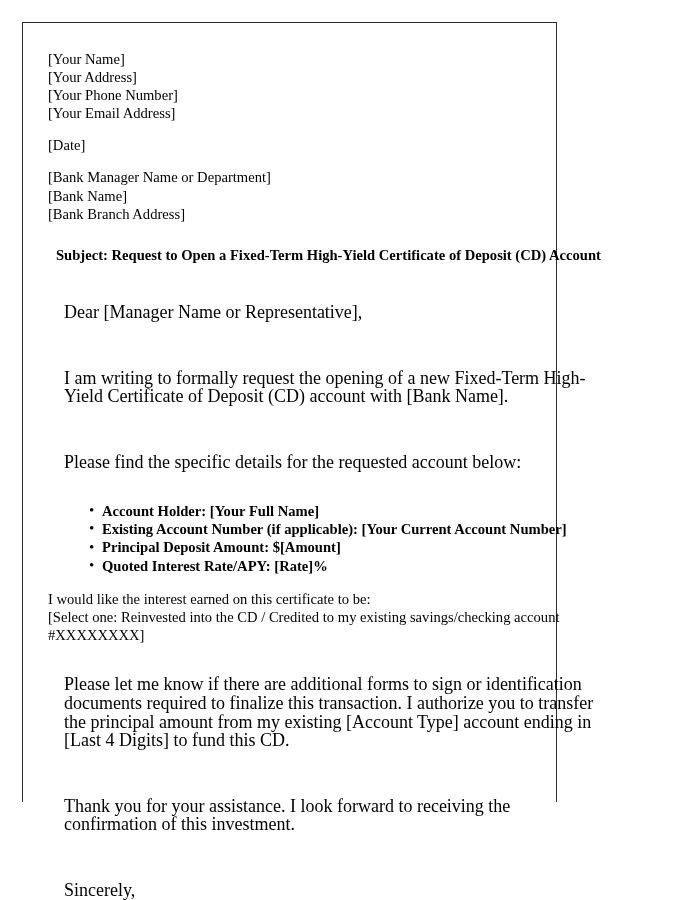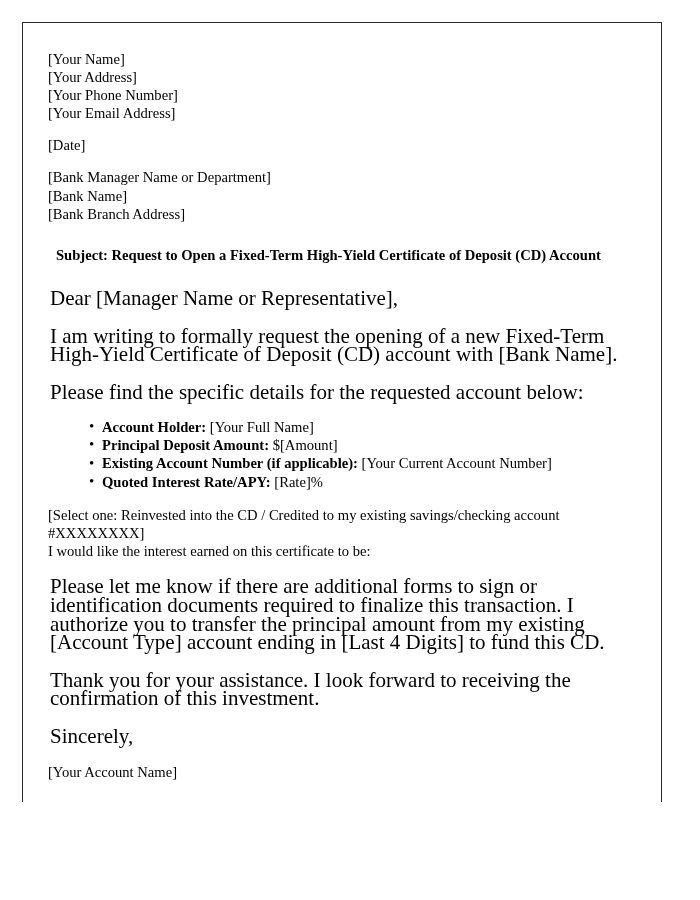--- a/index.html
+++ b/index.html
@@ -14,21 +14,21 @@
     font-family: "Liberation Serif", "DejaVu Serif", serif;
     color: #000000;
     -webkit-font-smoothing: antialiased;
   }
 
   
   #page {
     position: absolute;
     left: 22px;
     top: 22px;
-    width: 640px;
+    width: 535px;
     height: 780px;
     box-sizing: border-box;
     border-top: 1.4px solid #2b2b2b;
     border-left: 1.4px solid #2b2b2b;
     border-right: 1.4px solid #2b2b2b;
     border-bottom: none;
     background: #ffffff;
   }
 
   #content {
@@ -42,23 +42,23 @@
     font-size: 14.6px;
     line-height: 18.1px;
     margin: 0;
   }
   .line { white-space: pre-wrap; }
 
   .gap-sm { height: 14px; }
   .gap-md { height: 15px; }
 
   p.para {
-    font-size: 21px;
+    font-size: 18px;
     line-height: 18.6px;
-    margin: 2px;
+    margin: 16px;
     text-align: left;
   }
 
   .subject {
     font-weight: bold;
     font-size: 14.6px;
     line-height: 18.4px;
     margin: 8px;
   }
 
@@ -75,21 +75,21 @@
   }
   ul.details li::before {
     content: "\2022";
     position: absolute;
     left: 0;
     top: -0.5px;
     font-size: 15px;
     line-height: 18.4px;
   }
   ul.details .lbl { font-weight: bold; }
-  ul.details .val { font-weight: normal; }
+  ul.details .val { font-weight: bold; }
 </style>
 </head>
 <body>
 
 <div id="page">
   <div id="content">
 
     <div class="block">
       <div class="line">[Your Name]</div>
       <div class="line">[Your Address]</div>
@@ -128,38 +128,38 @@
     <p class="para">Please find the specific details for the requested account below:</p>
 
     <div class="gap-sm"></div>
 
     <ul class="details">
       <li>
         <span class="lbl">Account Holder:</span>
         <span class="val">[Your Full Name]</span>
       </li>
       <li>
+        <span class="lbl">Existing Account Number (if applicable):</span>
+        <span class="val">[Your Current Account Number]</span>
+      </li>
+      <li>
         <span class="lbl">Principal Deposit Amount:</span>
         <span class="val">$[Amount]</span>
-      </li>
-      <li>
-        <span class="lbl">Existing Account Number (if applicable):</span>
-        <span class="val">[Your Current Account Number]</span>
       </li>
       <li>
         <span class="lbl">Quoted Interest Rate/APY:</span>
         <span class="val">[Rate]%</span>
       </li>
     </ul>
 
     <div class="gap-md"></div>
 
     <div class="block">
+      <div class="line">I would like the interest earned on this certificate to be:</div>
       <div class="line">[Select one: Reinvested into the CD / Credited to my existing savings/checking account #XXXXXXXX]</div>
-      <div class="line">I would like the interest earned on this certificate to be:</div>
     </div>
 
     <div class="gap-md"></div>
 
     <p class="para">Please let me know if there are additional forms to sign or identification documents required to finalize this transaction. I authorize you to transfer the principal amount from my existing [Account Type] account ending in [Last 4 Digits] to fund this CD.</p>
 
     <div class="gap-md"></div>
 
     <p class="para">Thank you for your assistance. I look forward to receiving the confirmation of this investment.</p>
 

